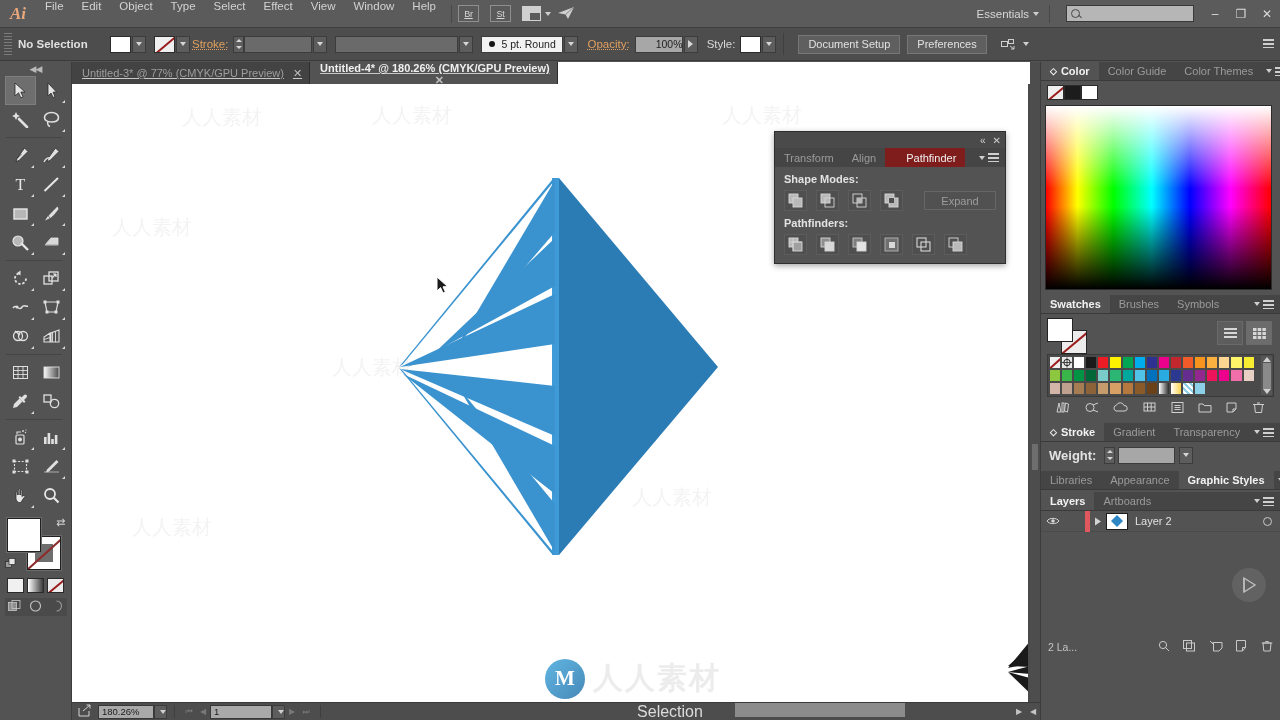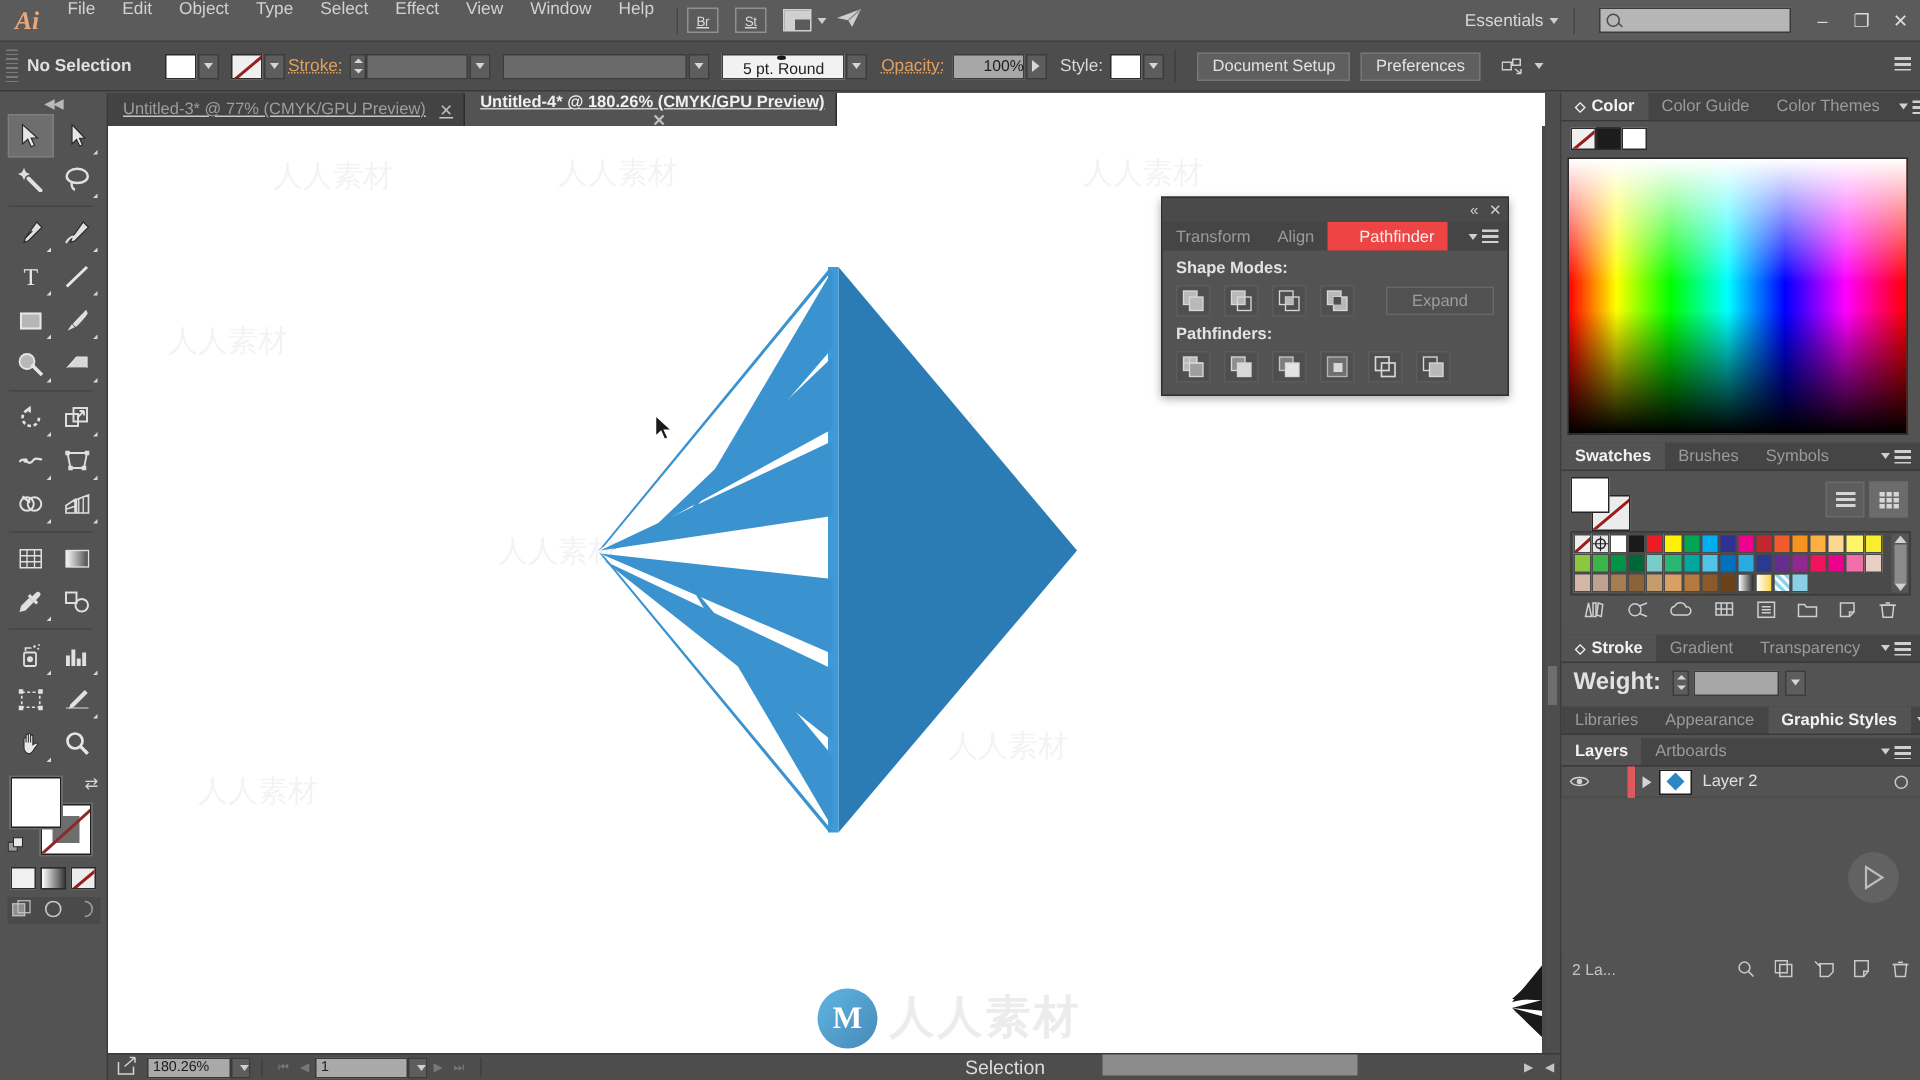--- a/index.html
+++ b/index.html
@@ -71,21 +71,21 @@
   .dd .caret { margin:0; border-top-color:#d6d6d6; }
   .lbl-orange { color:#e0a060; font-size:11.5px; text-decoration:underline; text-decoration-style:dotted; margin:0 5px 0 2px;text-align:center;}
   .spinner { width:11px;height:17px;background:#5d5d5d;border:1px solid #3c3c3c;display:flex;flex-direction:column;align-items:center;justify-content:space-around;}
   .spin-up{width:0;height:0;border-left:3px solid transparent;border-right:3px solid transparent;border-bottom:3.5px solid #d6d6d6;}
   .spin-dn{width:0;height:0;border-left:3px solid transparent;border-right:3px solid transparent;border-top:3.5px solid #d6d6d6;}
   .field { height:17px;background:#a7a7a7;border:1px solid #3c3c3c;display:flex;align-items:center;padding:0 3px;font-size:10.5px;color:#1e1e1e;}
   .field.dark { background:#6a6a6a; color:#c9c9c9; }
   .field.white { background:#f2f2f2; color:#1e1e1e; }
   .cb-btn { height:19px;background:#5f5f5f;border:1px solid #767676;color:#e2e2e2;font-size:11px;
             padding:0 9px;display:flex;align-items:center;justify-content:center;margin-left:7px;}
-  .brush-pre { display:flex;align-items:center;flex-direction:column; }
+  .brush-pre { display:flex;align-items:center; }
   .dot { width:6px;height:6px;border-radius:50%;background:#151515;margin:0 6px 0 4px;}
 
   
   .tabsbar{position:absolute;left:72px;top:62px;width:1048px;height:22px;background:#ffffff;display:flex;align-items:flex-end;text-decoration:underline;}
   .doctab{height:22px;display:flex;align-items:center;padding:0 7px 0 10px;font-size:11px;color:#9e9e9e;background:#434343;border-right:1px solid #2d2d2d;}
   .doctab.active{background:#535353;color:#f0f0f0;font-weight:bold;flex-direction:column;}
   .tabx{margin-left:9px;font-size:11px;color:#bdbdbd;}
 
   
   .toolbar{position:absolute;left:0;top:62px;width:72px;height:658px;background:#535353;border-right:1px solid #3c3c3c;}
@@ -121,21 +121,21 @@
       font-size:20px;white-space:nowrap;pointer-events:none;user-select:none;}
   .wm-logo{position:absolute;left:545px;top:658px;display:flex;align-items:center;opacity:.82;}
   .wm-logo .circ{width:40px;height:40px;border-radius:50%;background:linear-gradient(135deg,#3ea6dd,#1f6fa8);display:flex;align-items:center;justify-content:center;color:#fff;font-size:21px;font-family:"Liberation Serif",serif;font-weight:bold;}
   .wm-logo .cn{margin-left:8px;font-size:30px;color:#e9e9e9;font-family:"DejaVu Sans",sans-serif;font-weight:bold;letter-spacing:2px;}
 
   
   .pf{position:absolute;left:774px;top:131px;width:232px;height:133px;background:#535353;border:1px solid #2e2e2e;box-shadow:0 2px 6px rgba(0,0,0,.35);}
   .pf-titlebar{height:16px;background:#4a4a4a;display:flex;align-items:center;justify-content:flex-end;padding-right:4px;gap:7px;}
   .pf-tabs{height:19px;background:#454545;display:flex;align-items:stretch;}
   .pf-tab{padding:0 9px;display:flex;align-items:center;font-size:11px;color:#9b9b9b;}
-  .pf-tab.active{background:#ef4444;color:#f0f0f0;padding-left:21px;}
+  .pf-tab.active{background:#7f1d1d;color:#f0f0f0;padding-left:21px;}
   .pf-menu{margin-left:auto;display:flex;align-items:center;padding-right:6px;}
   .pf-body{padding:6px 9px 0;}
   .pf-label{font-size:11px;color:#e3e3e3;font-weight:bold;margin-bottom:5px;}
   .pf-row{display:flex;align-items:center;gap:9px;margin-bottom:6px;}
   .pf-btn{width:23px;height:21px;background:#4f4f4f;border:1px solid #5c5c5c;display:flex;align-items:center;justify-content:center;}
   .pf-expand{margin-left:auto;width:72px;height:19px;background:#515151;border:1px solid #666;color:#9d9d9d;font-size:11px;display:flex;align-items:center;justify-content:center;}
 
   
   .dock{position:absolute;left:1040px;top:62px;width:240px;height:658px;background:#535353;border-left:1px solid #3c3c3c;}
   .dock-grip{position:absolute;left:1030px;top:62px;width:10px;height:658px;background:#4d4d4d;}
@@ -190,21 +190,21 @@
   .play-btn{position:absolute;right:14px;bottom:34px;width:34px;height:34px;border-radius:50%;background:rgba(255,255,255,.09);display:flex;align-items:center;justify-content:center;}
 
   
   .statusbar{position:absolute;left:72px;top:702px;width:968px;height:18px;background:#4d4d4d;display:flex;align-items:center;padding-left:6px;border-top:1px solid #3a3a3a;}
   .sb-zoom{width:56px;height:14px;background:#a9a9a9;border:1px solid #383838;font-size:9.5px;color:#1b1b1b;display:flex;align-items:center;padding-left:3px;}
   .sb-dd{width:13px;height:14px;background:#5d5d5d;border:1px solid #3c3c3c;display:flex;align-items:center;justify-content:center;}
   .nav-ar{width:14px;height:14px;display:flex;align-items:center;justify-content:center;color:#c4c4c4;font-size:8px;}
   .nav-ar.dim{color:#787878;}
   .sb-page{width:62px;height:14px;background:#a9a9a9;border:1px solid #383838;font-size:9.5px;color:#1b1b1b;display:flex;align-items:center;padding-left:3px;}
   .sb-sep{width:1px;height:13px;background:#3f3f3f;margin:0 7px;}
-  .sb-status{flex:1;text-align:center;font-size:13px;color:#dcdcdc;}
+  .sb-status{flex:1;text-align:center;font-size:16px;color:#dcdcdc;}
 </style>
 </head>
 <body>
 
 <div class="app">
 
   <div class="menubar">
     <div class="ai-logo">Ai</div>
     <div class="menu-item">File</div>
     <div class="menu-item">Edit</div>
@@ -901,21 +901,21 @@
         <span>Stroke</span>
       </div>
       <div class="ptab">Gradient</div>
       <div class="ptab">Transparency</div>
       <div class="pmenu">
           <i class="caret" style="margin-right:3px;"></i>
           <i class="hamb"></i>
         </div>
     </div>
     <div class="strokerow">
-      <span style="font-size:16px;color:#e2e2e2;font-weight:bold;margin-right:5px;">Weight:</span>
+      <span style="font-size:13px;color:#e2e2e2;font-weight:bold;margin-right:5px;">Weight:</span>
       <span class="spinner">
           <i class="spin-up"></i>
           <i class="spin-dn"></i>
         </span>
       <span class="field" style="width:57px;"></span>
       <span class="dd">
           <i class="caret"></i>
         </span>
     </div>
 

